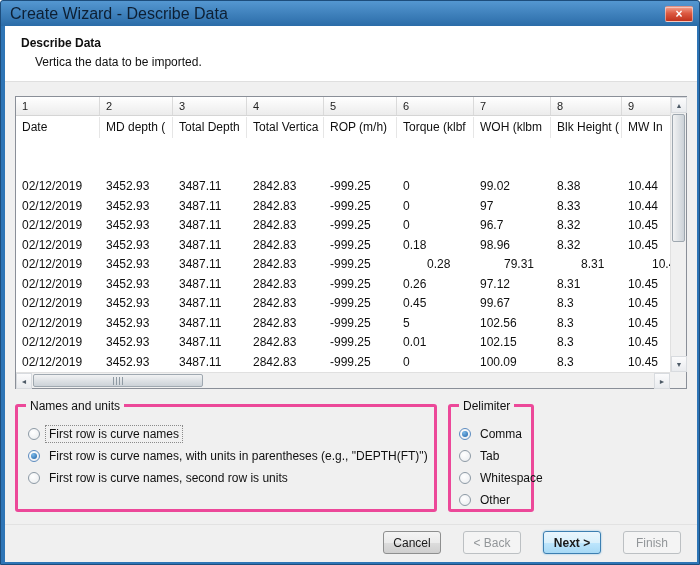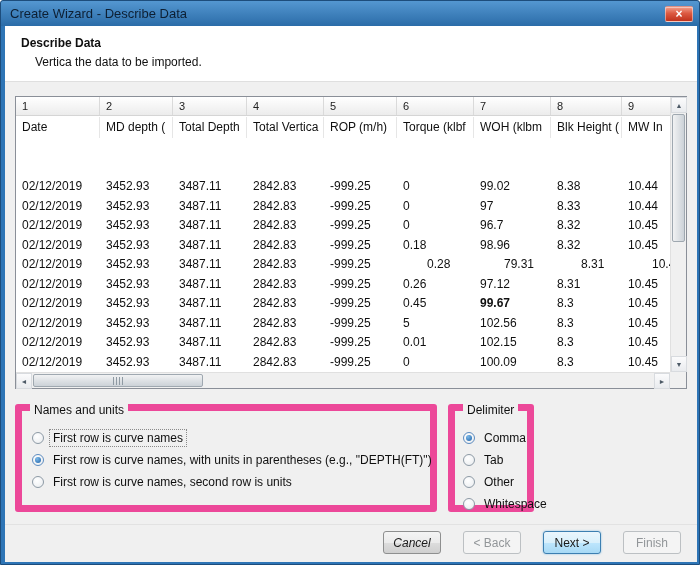--- a/index.html
+++ b/index.html
@@ -7,21 +7,21 @@
 
   .window{
     position:relative; width:700px; height:565px;
     background:#2e75b6; border:1px solid #1d4d7c;
     border-radius:3px 3px 0 0; overflow:hidden;
   }
   .titlebar{
     height:25px; display:flex; align-items:center; padding:0 6px 0 9px;
     background:linear-gradient(#5497d1,#2b6ca8); border-radius:2px 2px 0 0;
   }
-  .title{ font-size:13px; color:#0d1f33; }
+  .title{ font-size:16px; color:#0d1f33; }
   .close-btn{
     margin-left:auto; width:28px; height:16px; border-radius:2px;
     border:1px solid rgba(255,255,255,.45);
     background:linear-gradient(#f2a08c,#dc5a42 45%,#c0321c);
     display:flex; align-items:center; justify-content:center;
     box-shadow:inset 0 1px 0 rgba(255,255,255,.4);
   }
   .close-x{ color:#fff; font-size:12px; font-weight:bold; line-height:14px; }
 
   .content{
@@ -64,42 +64,42 @@
   .sb-left{ left:0; top:0; } .sb-right{ right:0; top:0; }
   .vthumb{ position:absolute; left:1px; right:1px; top:17px; height:128px;
            background:linear-gradient(90deg,#f1f2f3,#ccd2d8); border:1px solid #9fa8b0; border-radius:2px; }
   .hthumb{ position:absolute; top:1px; bottom:1px; left:17px; width:170px;
            background:linear-gradient(#f1f2f3,#ccd2d8); border:1px solid #9fa8b0; border-radius:2px; }
   .hthumb::after{ content:''; position:absolute; left:50%; top:50%; margin:-4px 0 0 -5px;
                   width:10px; height:8px;
                   background:repeating-linear-gradient(90deg,#8f9aa3 0 1px,transparent 1px 3px); }
 
   
-  .gbox{ position:absolute; border:7px solid #ec4899; border-radius:3px; }
+  .gbox{ position:absolute; border:3px solid #ec4899; border-radius:3px; }
   .legend{ position:absolute; top:-8px; left:8px; background:#f0f0f0; padding:0 4px; font-size:12px; color:#101010; }
   .names-box{ left:10px; top:378px; width:422px; height:108px; }
   .delim-box{ left:443px; top:378px; width:86px; height:108px; }
   .opts{ padding:16px 0 0 10px; }
   .delim-box .opts{ padding-left:8px; }
   .radio-row{ display:flex; align-items:center; height:22px; }
   .rb{ width:12px; height:12px; border:1px solid #8d9aa5; border-radius:50%;
        background:radial-gradient(circle at 40% 35%, #fff, #e8ebee); margin-right:6px; flex:0 0 auto; }
   .rb.on{ border-color:#5d8cc0; }
   .rb.on::after{ content:''; display:block; width:6px; height:6px; margin:2px; border-radius:50%;
                  background:radial-gradient(circle at 35% 30%, #7cb9e8, #1f62a8); }
   .rlbl{ font-size:12px; color:#101010; padding:1px 3px; white-space:nowrap; }
   .rlbl.focused{ outline:1px dotted #8a8a8a; }
 
   
   .footer-sep{ position:absolute; left:0; right:0; top:498px; border-top:1px solid #e2e2e2; }
   .btn{ position:absolute; top:505px; width:58px; height:23px; font-size:12px;
         font-family:inherit; border-radius:3px; color:#1a1a1a; }
-  .b-cancel{ left:378px; } .b-back{ left:458px; } .b-next{ left:538px; } .b-finish{ left:618px; }
+  .b-cancel{ left:378px; } .b-back{ left:458px; } .b-next{ left:538px;font-weight:bold; } .b-finish{ left:618px; }
   .btn.normal{ border:1px solid #8e8f8f;
-        background:linear-gradient(#f4f4f4,#ebebeb 50%,#dddddd 50%,#cfcfcf);font-style:italic; }
+        background:linear-gradient(#f4f4f4,#ebebeb 50%,#dddddd 50%,#cfcfcf); }
   .btn.disabled{ border:1px solid #bcc0c3; background:#f4f4f4; color:#929699; }
   .btn.default{ border:1px solid #3c7fb1; box-shadow:0 0 2px #7ab8e0;
         background:linear-gradient(#eaf6fd,#d9f0fc 50%,#bee6fd 50%,#a7d9f5); }
 </style>
 </head>
 <body>
 
 <div class="window">
   <div class="titlebar">
     <span class="title">Create Wizard - Describe Data</span>
@@ -206,21 +206,21 @@
             <div class="gcell" style="width: 71px;">8.31</div>
             <div class="gcell" style="width: 60px;">10.45</div>
           </div>
           <div class="grow">
             <div class="gcell" style="width: 84px;">02/12/2019</div>
             <div class="gcell" style="width: 73px;">3452.93</div>
             <div class="gcell" style="width: 74px;">3487.11</div>
             <div class="gcell" style="width: 77px;">2842.83</div>
             <div class="gcell" style="width: 73px;">-999.25</div>
             <div class="gcell" style="width: 77px;">0.45</div>
-            <div class="gcell" style="width: 77px; font-weight: bold;">99.67</div>
+            <div class="gcell" style="width: 77px;">99.67</div>
             <div class="gcell" style="width: 71px;">8.3</div>
             <div class="gcell" style="width: 60px;">10.45</div>
           </div>
           <div class="grow">
             <div class="gcell" style="width: 84px;">02/12/2019</div>
             <div class="gcell" style="width: 73px;">3452.93</div>
             <div class="gcell" style="width: 74px;">3487.11</div>
             <div class="gcell" style="width: 77px;">2842.83</div>
             <div class="gcell" style="width: 73px;">-999.25</div>
             <div class="gcell" style="width: 77px;">5</div>
@@ -298,25 +298,25 @@
           <div class="radio-row">
             <div class="rb on"></div>
             <div class="rlbl">Comma</div>
           </div>
           <div class="radio-row">
             <div class="rb"></div>
             <div class="rlbl">Tab</div>
           </div>
           <div class="radio-row">
             <div class="rb"></div>
+            <div class="rlbl">Whitespace</div>
+          </div>
+          <div class="radio-row">
+            <div class="rb"></div>
             <div class="rlbl">Other</div>
-          </div>
-          <div class="radio-row">
-            <div class="rb"></div>
-            <div class="rlbl">Whitespace</div>
           </div>
         </div>
     </div>
 
     <div class="footer-sep"></div>
     <button class="btn b-cancel normal">Cancel</button>
     <button class="btn b-back disabled">&lt; Back</button>
     <button class="btn b-next default">Next &gt;</button>
     <button class="btn b-finish disabled">Finish</button>
   </div>

